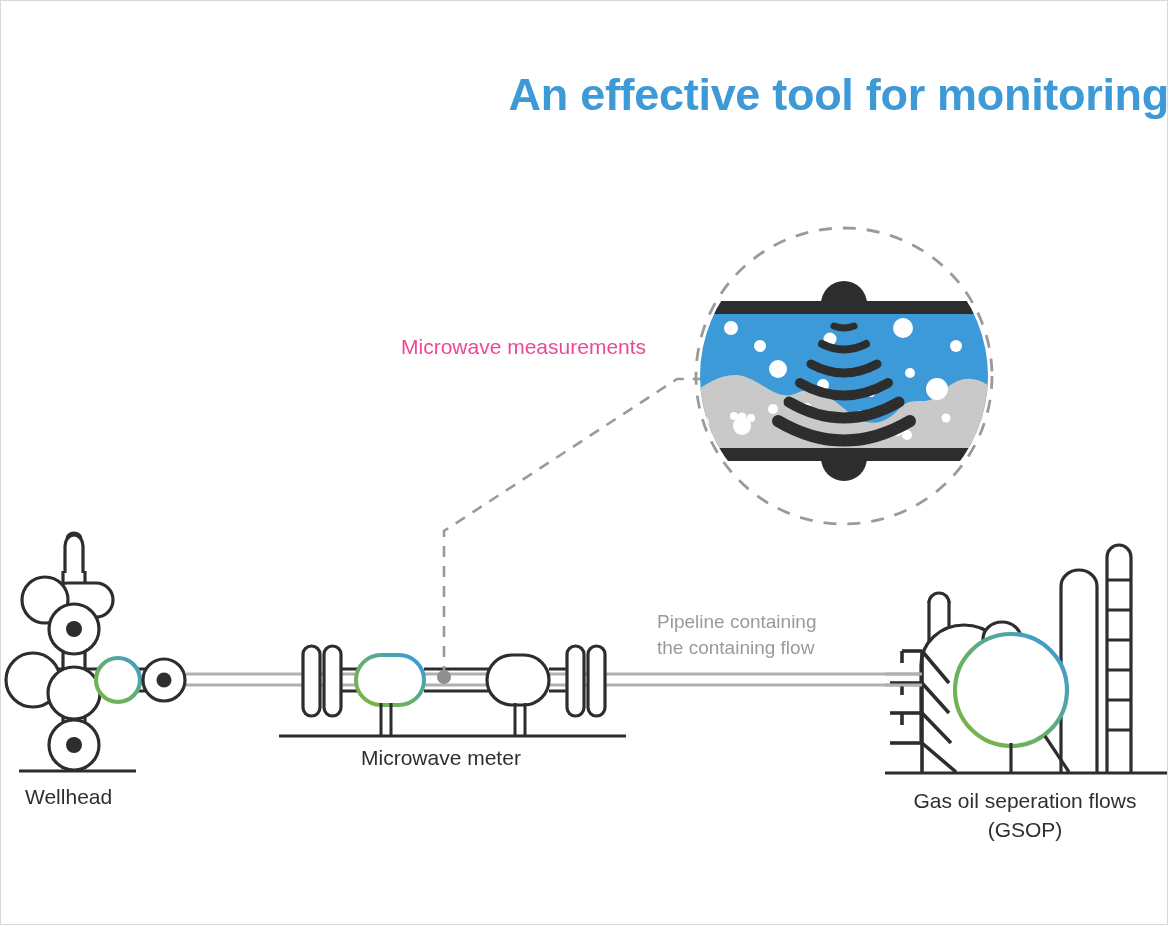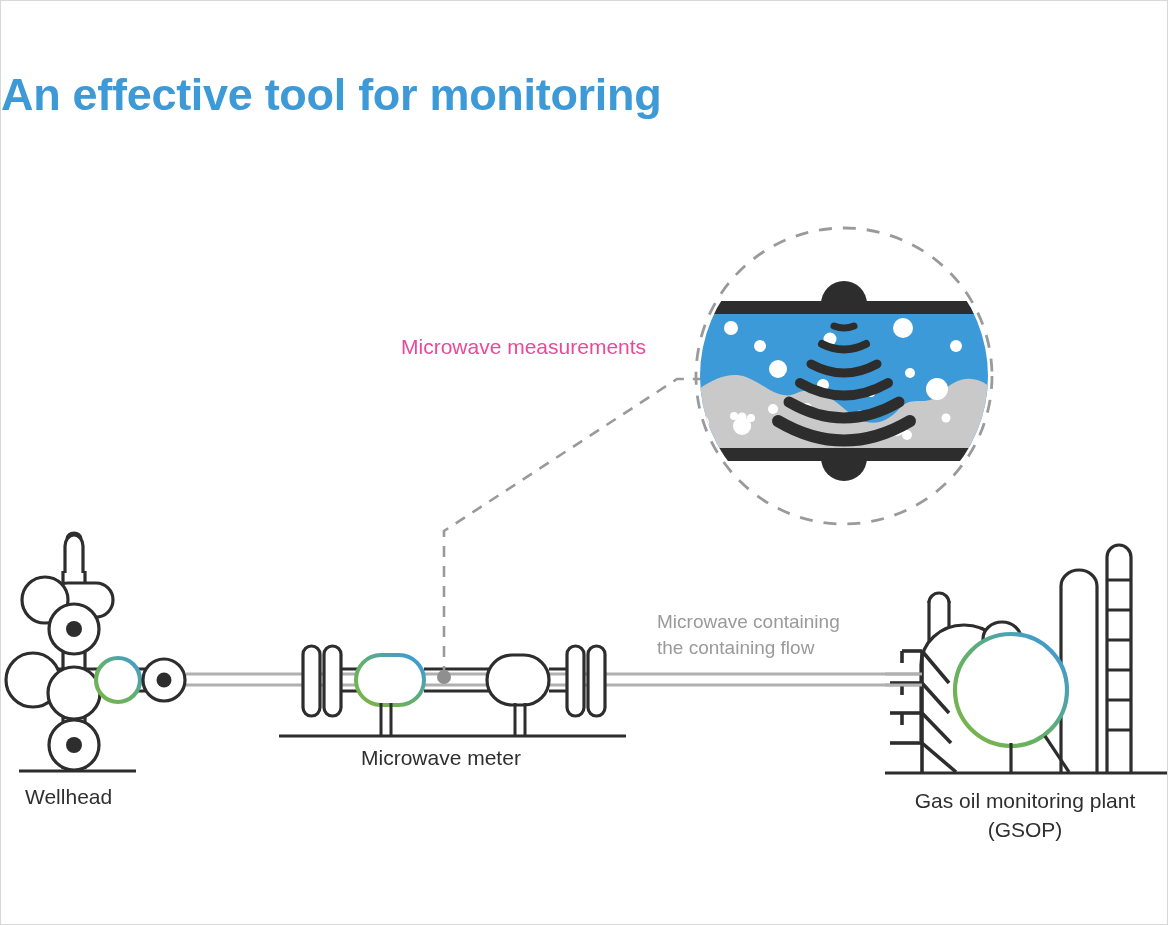--- a/index.html
+++ b/index.html
@@ -27,21 +27,21 @@
     left: 0;
     top: 0;
     width: 1168px;
     height: 925px;
   }
   .title-block {
     position: absolute;
     left: 0;
     top: 64px;
     width: 1168px;
-    text-align: left;
+    text-align: right;
     pointer-events: none;
   }
   .title-line {
     font-family: "Liberation Sans", sans-serif;
     font-size: 45px;
     font-weight: 600;
     color: #3e9ad6;
     line-height: 60px;
     letter-spacing: -0.3px;
     white-space: nowrap;
@@ -300,26 +300,26 @@
       <g>
         <path d="M884,673 L921,673 M884,684 L921,684" stroke="#b0b0b0" stroke-width="3" fill="none"></path>
       </g>
     </g>
 
   </svg>
 
   <div class="lbl lbl-microwave">Microwave measurements</div>
 
   <div class="lbl lbl-pipeline">
-    <span>Microwave containing</span><br>
+    <span>Pipeline containing</span><br>
     <span>the containing flow</span>
   </div>
 
   <div class="lbl lbl-wellhead">Wellhead</div>
 
   <div class="lbl lbl-meter">Microwave meter</div>
 
   <div class="lbl lbl-gsop">
-    <span>Gas oil monitoring plant</span><br>
+    <span>Gas oil seperation flows</span><br>
     <span>(GSOP)</span>
   </div>
 
 </div>
 
 </body></html>

